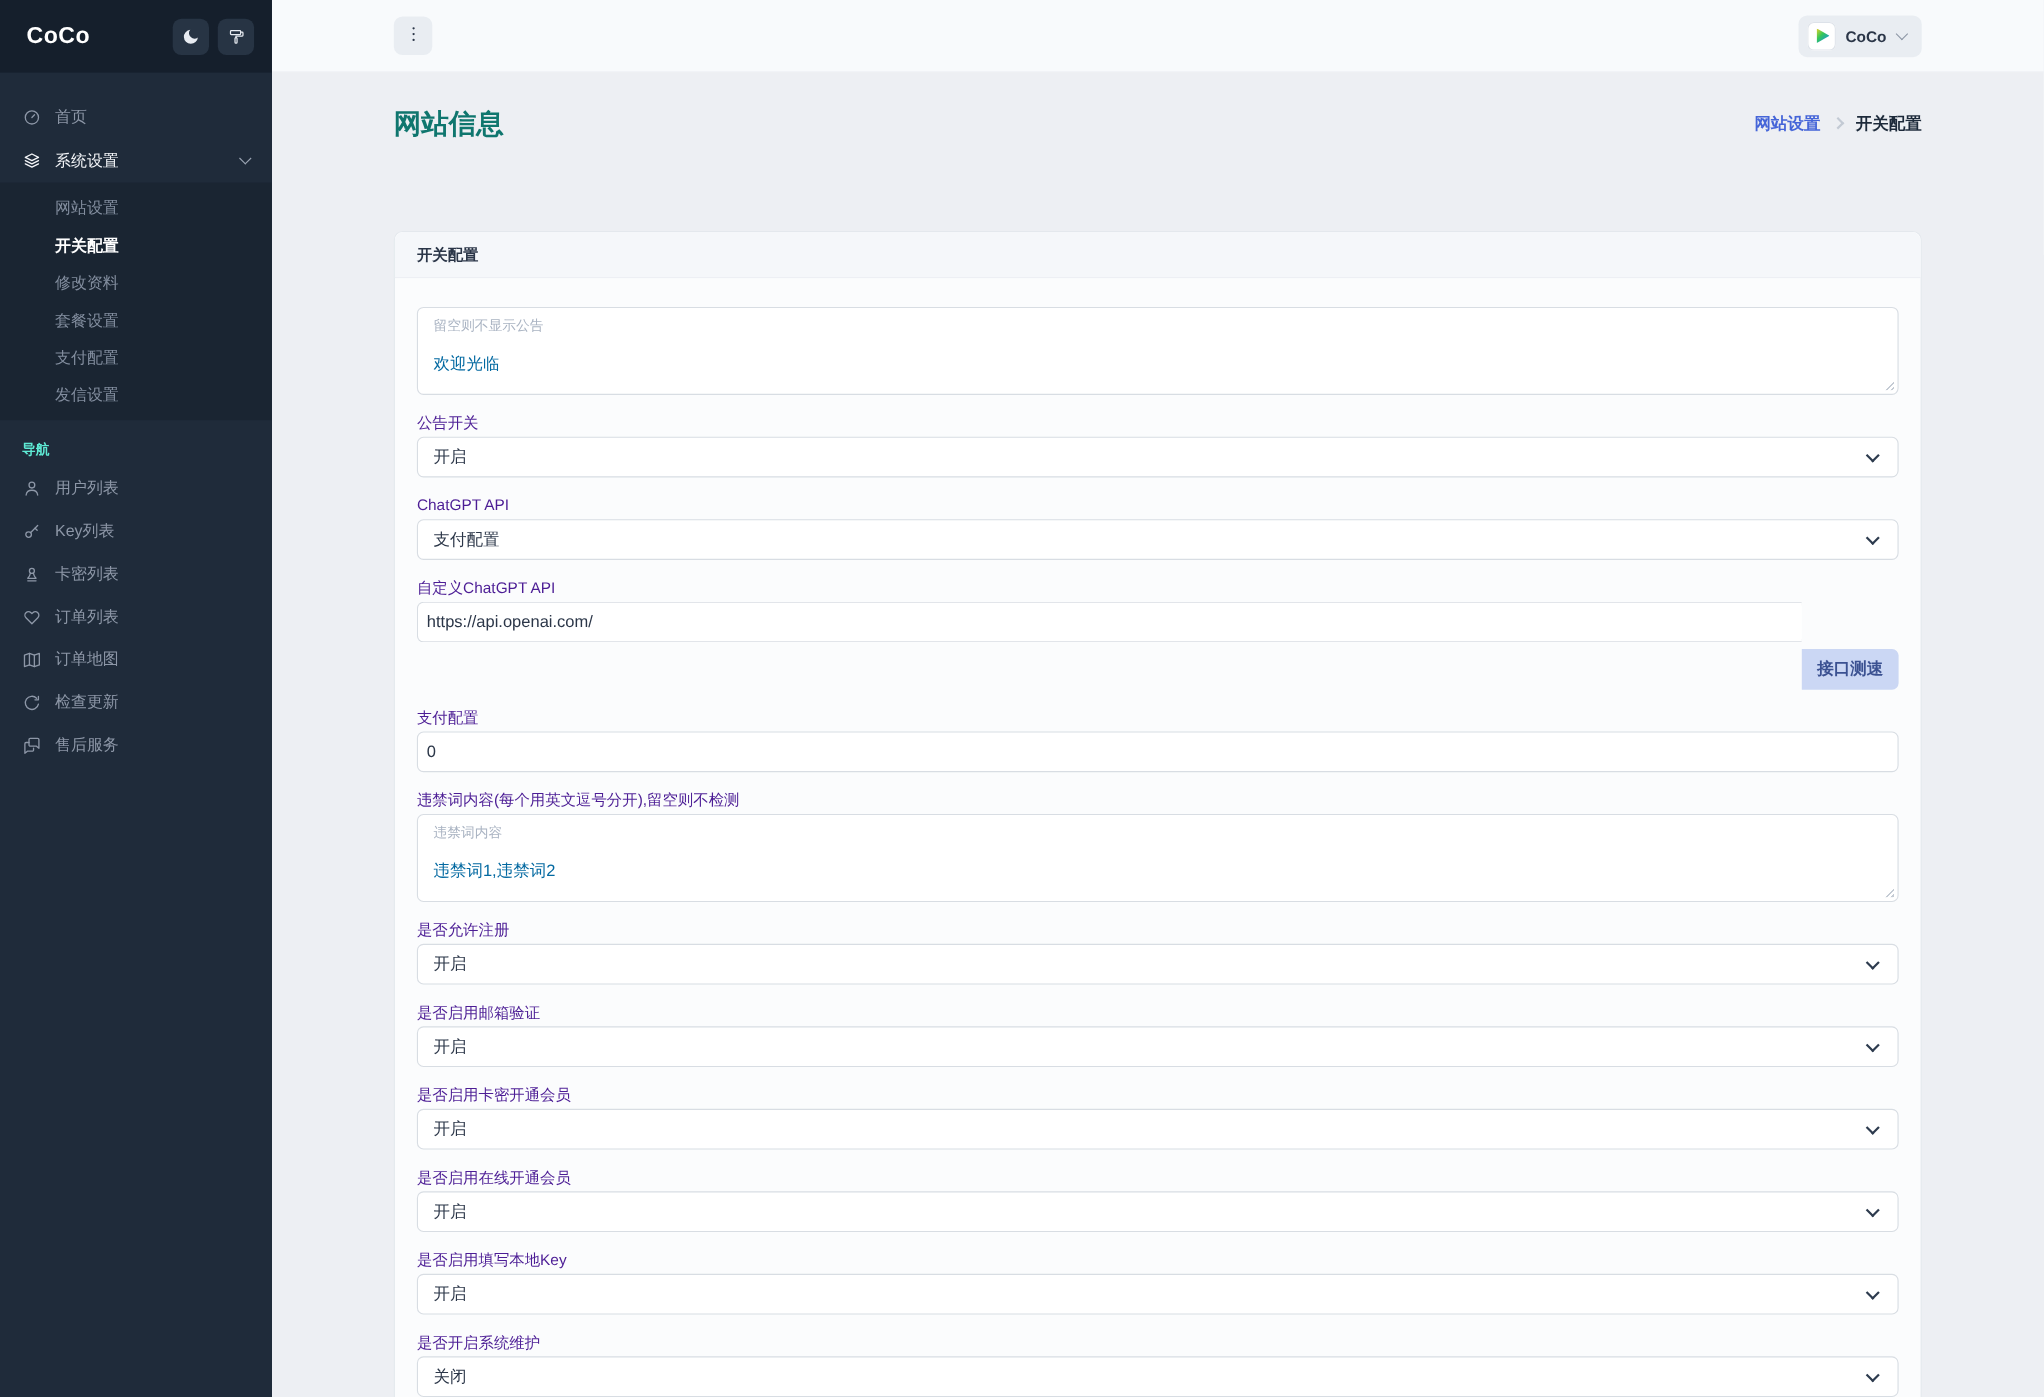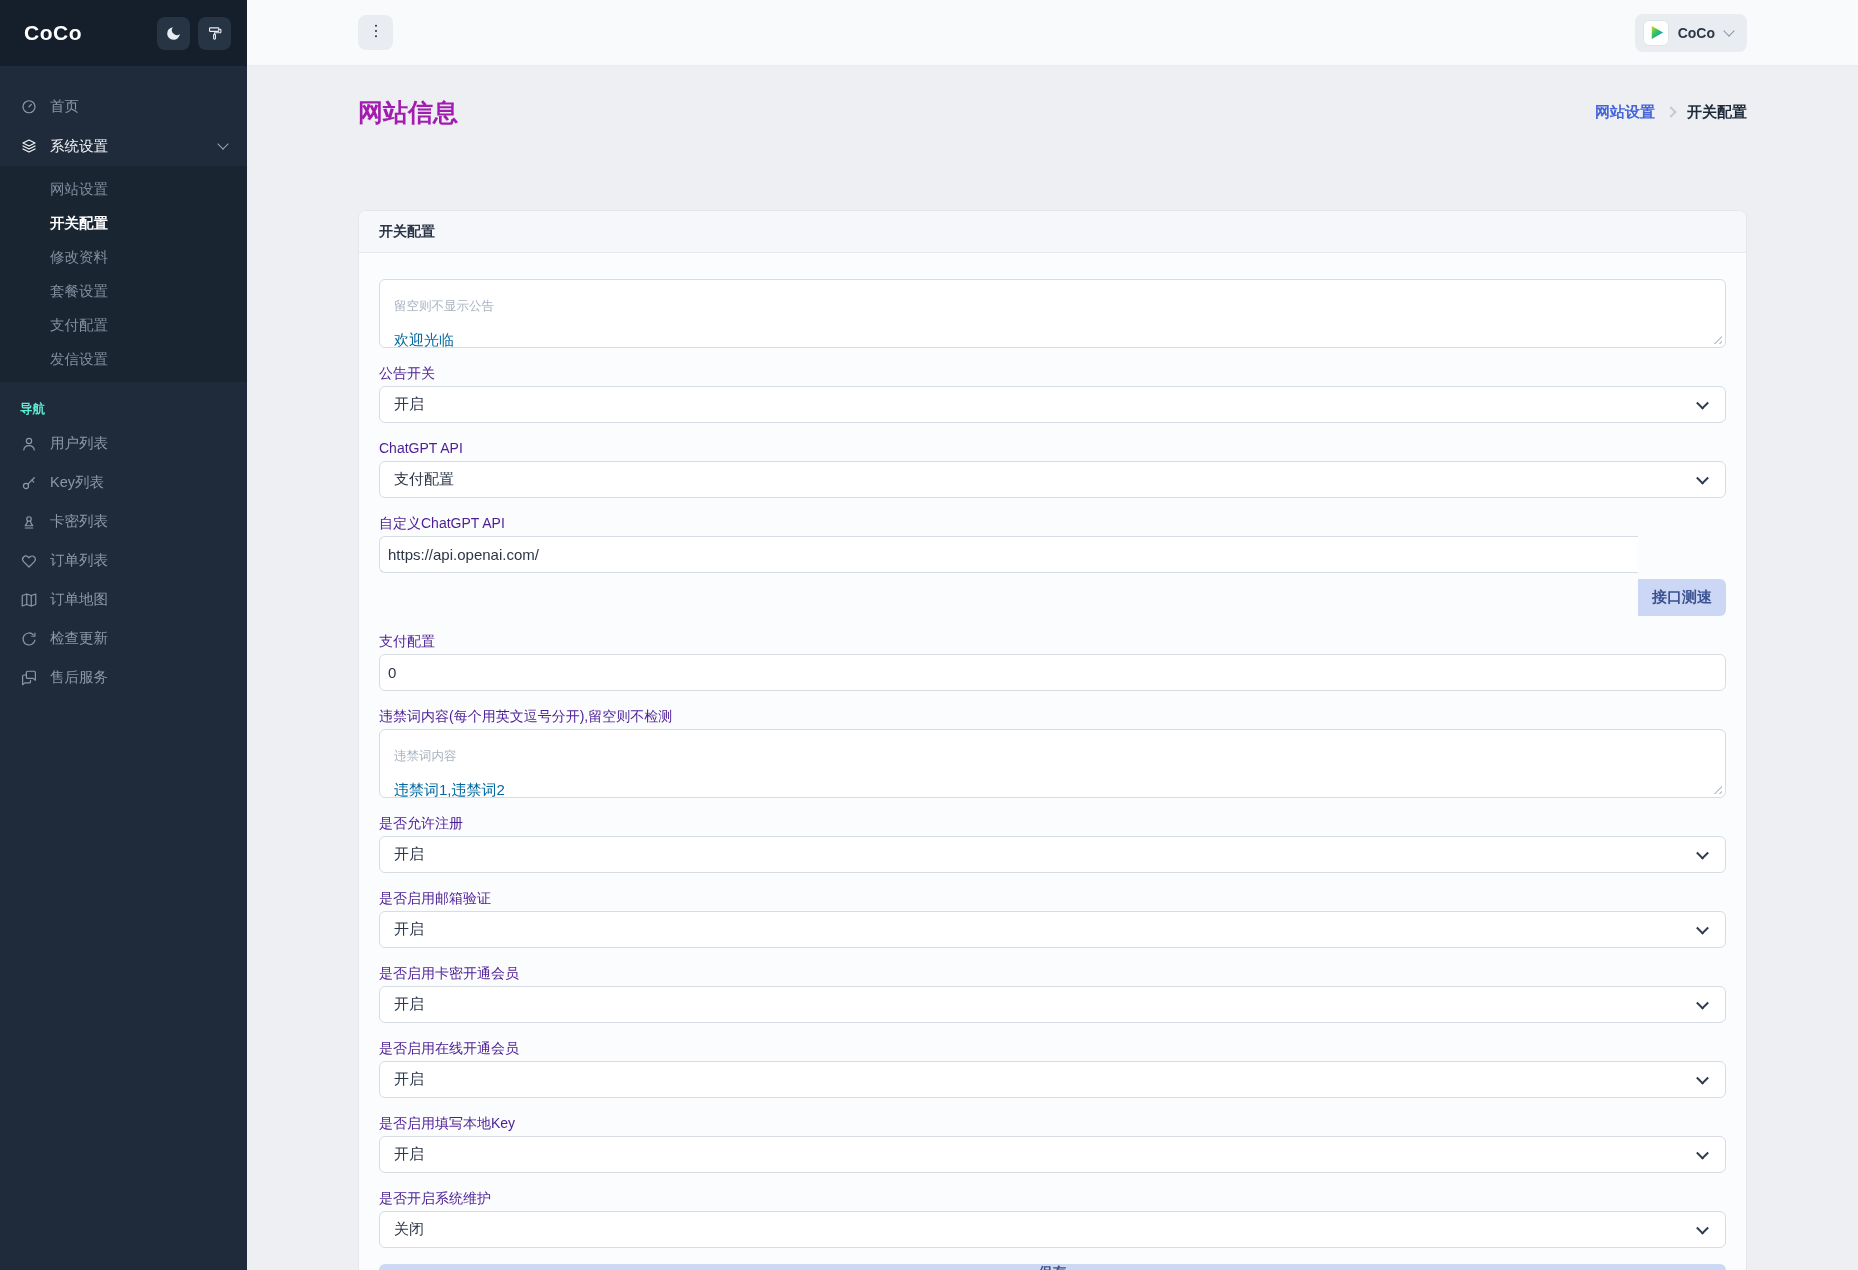--- a/index.html
+++ b/index.html
@@ -50,21 +50,21 @@
     box-shadow:0 0 0 1px #dde2e9 inset; }
   .avatar-play { width:13px; height:13px; margin-left:2px;
     background:linear-gradient(135deg,#ffd21e 0%,#35c759 45%,#0a84ff 100%);
     clip-path:polygon(12% 0, 100% 50%, 12% 100%); }
   .user-name { font-size:14px; font-weight:700; color:#2b3648; margin-right:10px; }
   .pill-chev { width:8px; height:8px; border-right:1.8px solid #8b95a4;
     border-bottom:1.8px solid #8b95a4; transform:rotate(45deg); margin-top:-4px; }
   
   .page-head { margin-top:26px; height:40px; display:flex; align-items:center;
     justify-content:space-between; }
-  .page-title { font-size:25px; font-weight:700; color:#a21caf; }
+  .page-title { font-size:25px; font-weight:700; color:#0f766e; }
   .crumbs { display:flex; align-items:center; font-size:15px; font-weight:600; }
   .crumb-link { color:#4565d8; cursor:pointer; }
   .crumb-sep { width:8px; height:8px; border-top:2px solid #c3cad4; border-right:2px solid #c3cad4;
     transform:rotate(45deg); margin:0 12px; }
   .crumb-cur { color:#1d2a3a; }
   
   .card { margin-top:78px; background:#fbfcfd; border:1px solid #e4e8ed;
     border-radius:8px 8px 0 0; }
   .card-head { height:42px; background:#f5f7fa; border-bottom:1px solid #e6eaee;
     border-radius:8px 8px 0 0; display:flex; align-items:center; padding:0 20px; }
@@ -74,21 +74,21 @@
   .input, .select, .t-area { width:100%; background:#fff; border:1px solid #d8dde3;
     border-radius:6px; font-size:15px; color:#2b3648; }
   .input { height:37px; padding:0 8px; outline:none;
     font-family:"Liberation Sans","DejaVu Sans",sans-serif; }
   .control-gap { margin-bottom:16px; }
   .select { height:37px; padding:0 40px 0 14px; display:flex; align-items:center;
     position:relative; cursor:pointer; }
   .select .chev { position:absolute; right:18px; top:50%; width:9px; height:9px;
     border-right:2px solid #2d3b4e; border-bottom:2px solid #2d3b4e;
     transform:translateY(-70%) rotate(45deg); }
-  .t-area { height:69px; padding:18px 14px; position:relative; cursor:text; }
+  .t-area { height:80px; padding:8px 14px; position:relative; cursor:text; }
   .t-inner-label { font-size:12.5px; color:#a9b3c2; line-height:16px; }
   .t-value { font-size:15px; color:#0369a1; margin-top:17px; }
   .t-resize { position:absolute; right:3px; bottom:3px; width:11px; height:11px;
     background:repeating-linear-gradient(135deg, transparent 0 2.2px, #c4cbd4 2.2px 3.6px);
     clip-path:polygon(100% 0, 100% 100%, 0 100%); }
   .igroup { display:flex; width:100%; }
   .igroup .input { flex:1; border-radius:6px 0 0 6px; border-right:none; }
   .ig-btn { width:88px; height:37px; background:#cbd7f4; color:#3b5191; font-size:15px;
     font-weight:600; border:none; border-radius:0 6px 6px 0; cursor:pointer;
     display:flex; align-items:center; justify-content:center;

